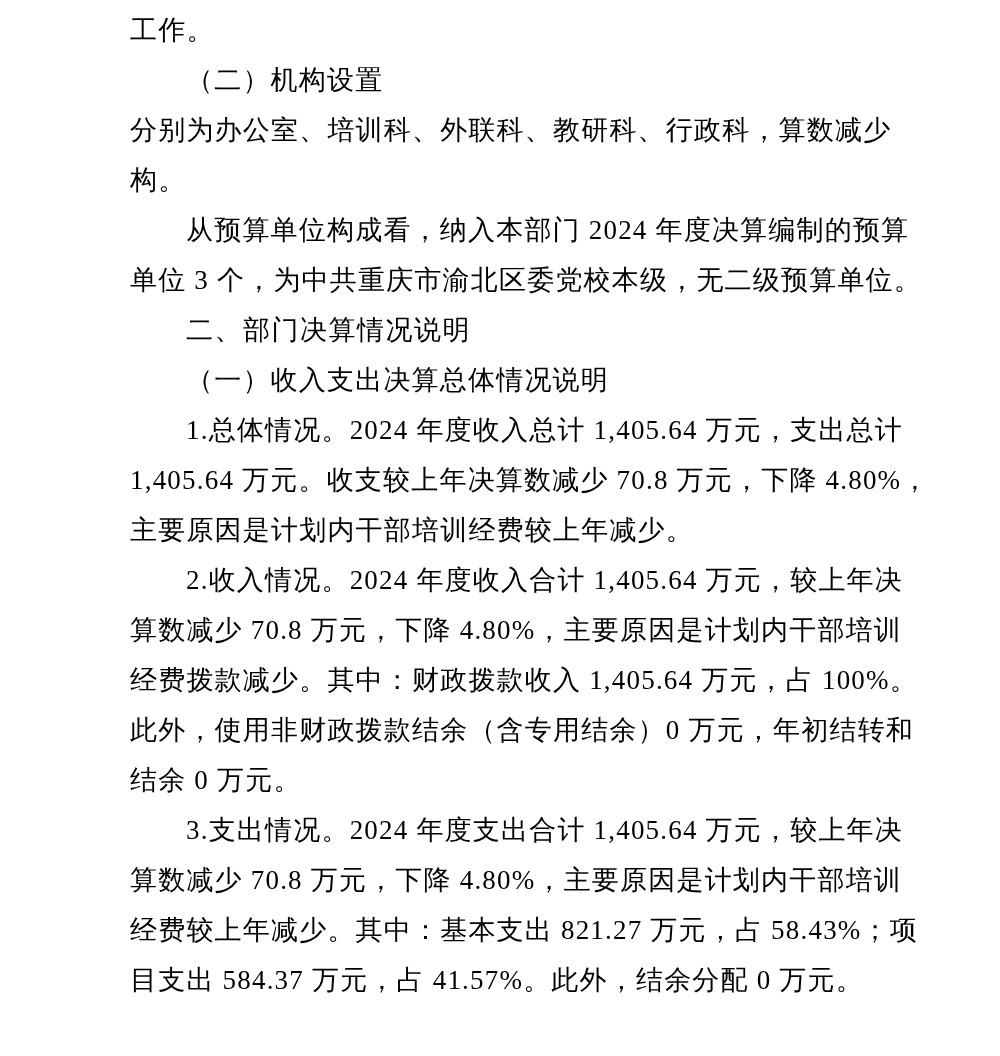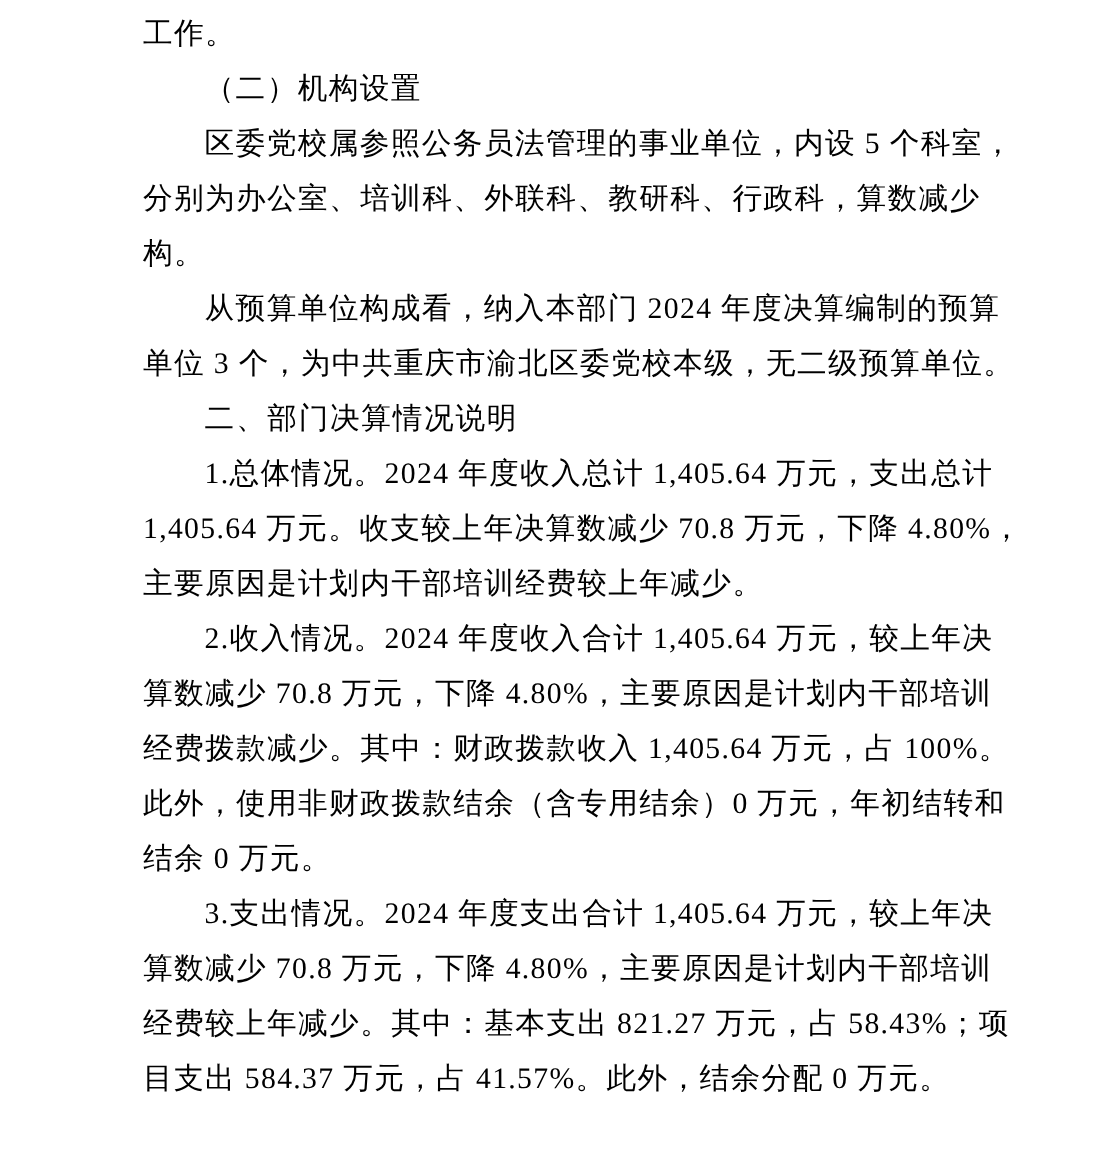--- a/index.html
+++ b/index.html
@@ -41,26 +41,26 @@
     font-weight: normal;
   }
 </style>
 </head>
 <body>
 
 <div class="page">
   <div class="textblock">
       <div class="line"><span>工作。</span></div>
       <div class="line indent"><span>（二）机构设置</span></div>
-      <div class="line indent"><span>区委党校属参照公务员法管理的事业单位，内设 5 个科室，</span></div>
       <div class="line"><span>分别为办公室、培训科、外联科、教研科、行政科，算数减少</span></div>
       <div class="line"><span>构。</span></div>
       <div class="line indent"><span>从预算单位构成看，纳入本部门 2024 年度决算编制的预算</span></div>
       <div class="line"><span>单位 3 个，为中共重庆市渝北区委党校本级，无二级预算单位。</span></div>
       <div class="line indent heading"><span class="run-bold">二、部门决算情况说明</span></div>
+      <div class="line indent"><span>（一）收入支出决算总体情况说明</span></div>
       <div class="line indent"><span class="run-bold">1.总体情况。</span><span>2024 年度收入总计 1,405.64 万元，支出总计</span></div>
       <div class="line"><span>1,405.64 万元。收支较上年决算数减少 70.8 万元，下降 4.80%，</span></div>
       <div class="line"><span>主要原因是计划内干部培训经费较上年减少。</span></div>
       <div class="line indent"><span class="run-bold">2.收入情况。</span><span>2024 年度收入合计 1,405.64 万元，较上年决</span></div>
       <div class="line"><span>算数减少 70.8 万元，下降 4.80%，主要原因是计划内干部培训</span></div>
       <div class="line"><span>经费拨款减少。其中：财政拨款收入 1,405.64 万元，占 100%。</span></div>
       <div class="line"><span>此外，使用非财政拨款结余（含专用结余）0 万元，年初结转和</span></div>
       <div class="line"><span>结余 0 万元。</span></div>
       <div class="line indent"><span class="run-bold">3.支出情况。</span><span>2024 年度支出合计 1,405.64 万元，较上年决</span></div>
       <div class="line"><span>算数减少 70.8 万元，下降 4.80%，主要原因是计划内干部培训</span></div>

